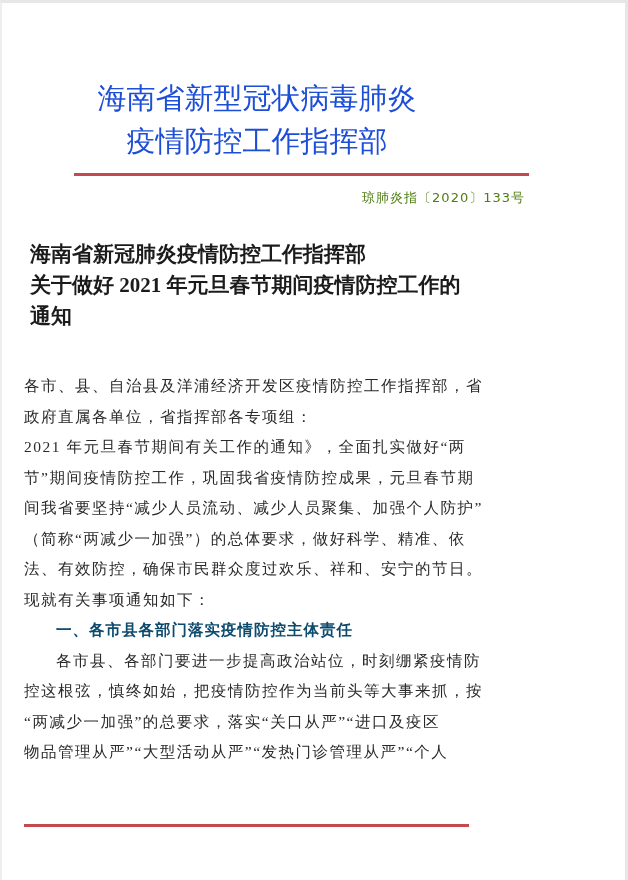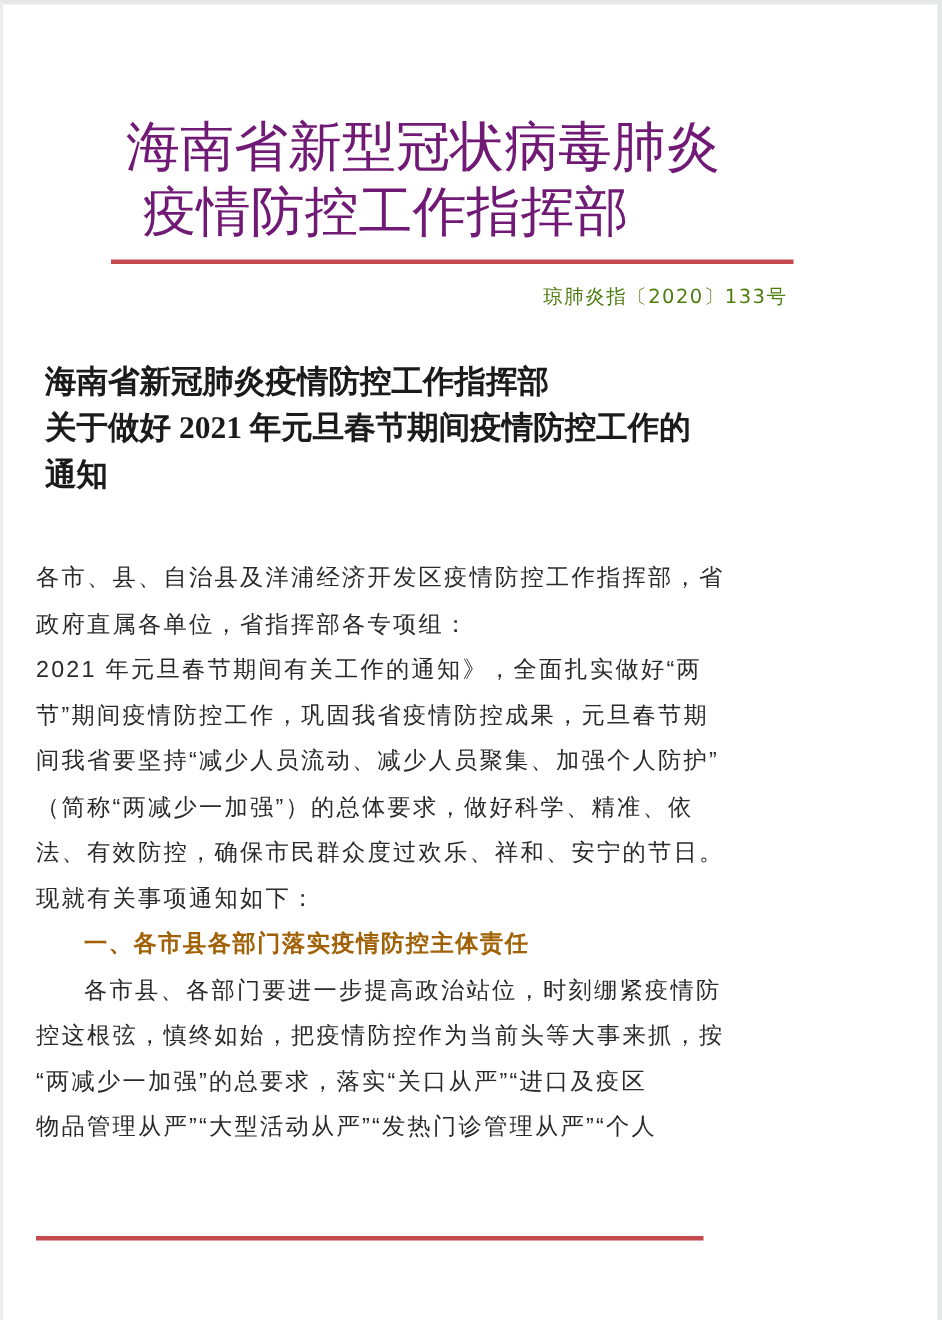--- a/index.html
+++ b/index.html
@@ -22,23 +22,23 @@
     border-top: 3px solid #e6e8e8;
     border-left: 2px solid #eeeeee;
     border-right: 3px solid #e6e8e8;
     box-sizing: border-box;
   }
   .header-title {
     position: absolute;
     left: 82px;
     top: 74px;
     width: 346px;
-    color: #701a75;
+    color: #1d4ed8;
     font-family: "DejaVu Serif", "Liberation Serif", serif;
-    font-size: 36px;
+    font-size: 29px;
     line-height: 43px;
     letter-spacing: 0px;
     text-align: center;
   }
   .header-title .line {
     display: block;
     white-space: nowrap;
   }
   .red-rule {
     position: absolute;
@@ -70,35 +70,35 @@
     line-height: 31px;
     color: #1b1b1b;
     text-align: left;
   }
   .notice-title .line { display: block; white-space: nowrap; }
   .body {
     position: absolute;
     left: 22px;
     top: 368px;
     width: 445px;
-    font-family: Liberation Sans, sans-serif;
+    font-family: Liberation Serif, serif;
     font-size: 15.5px;
     line-height: 30.5px;
     color: #2a2a2a;
     letter-spacing: 1.5px;
   }
   .body .line {
     display: block;
     white-space: nowrap;
     height: 30.5px;
   }
   .body .indent { padding-left: 32px; }
   .body .section-heading {
     font-weight: bold;
-    color: #a16207;
+    color: #0c4a6e;
     letter-spacing: 1px;
     padding-left: 32px;
   }
 </style>
 </head>
 <body>
 
 <div class="page">
 
   <div class="header-title">

